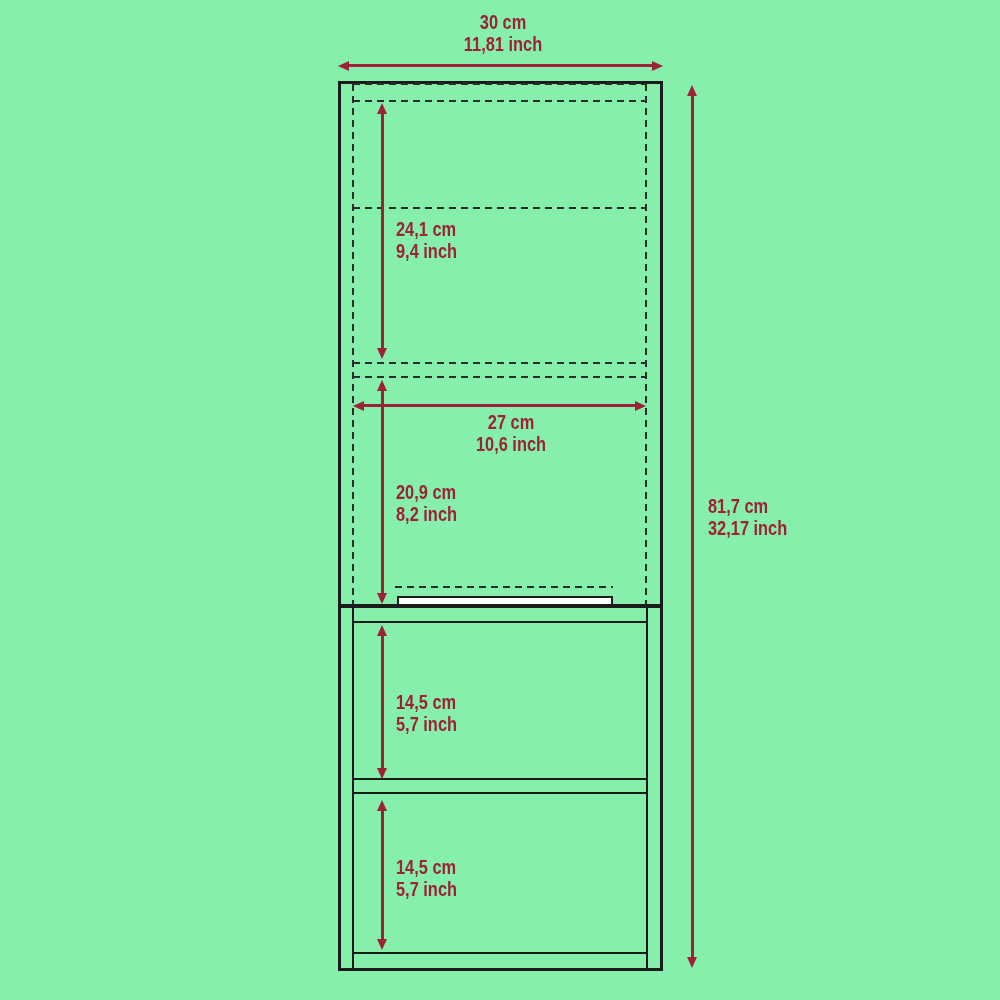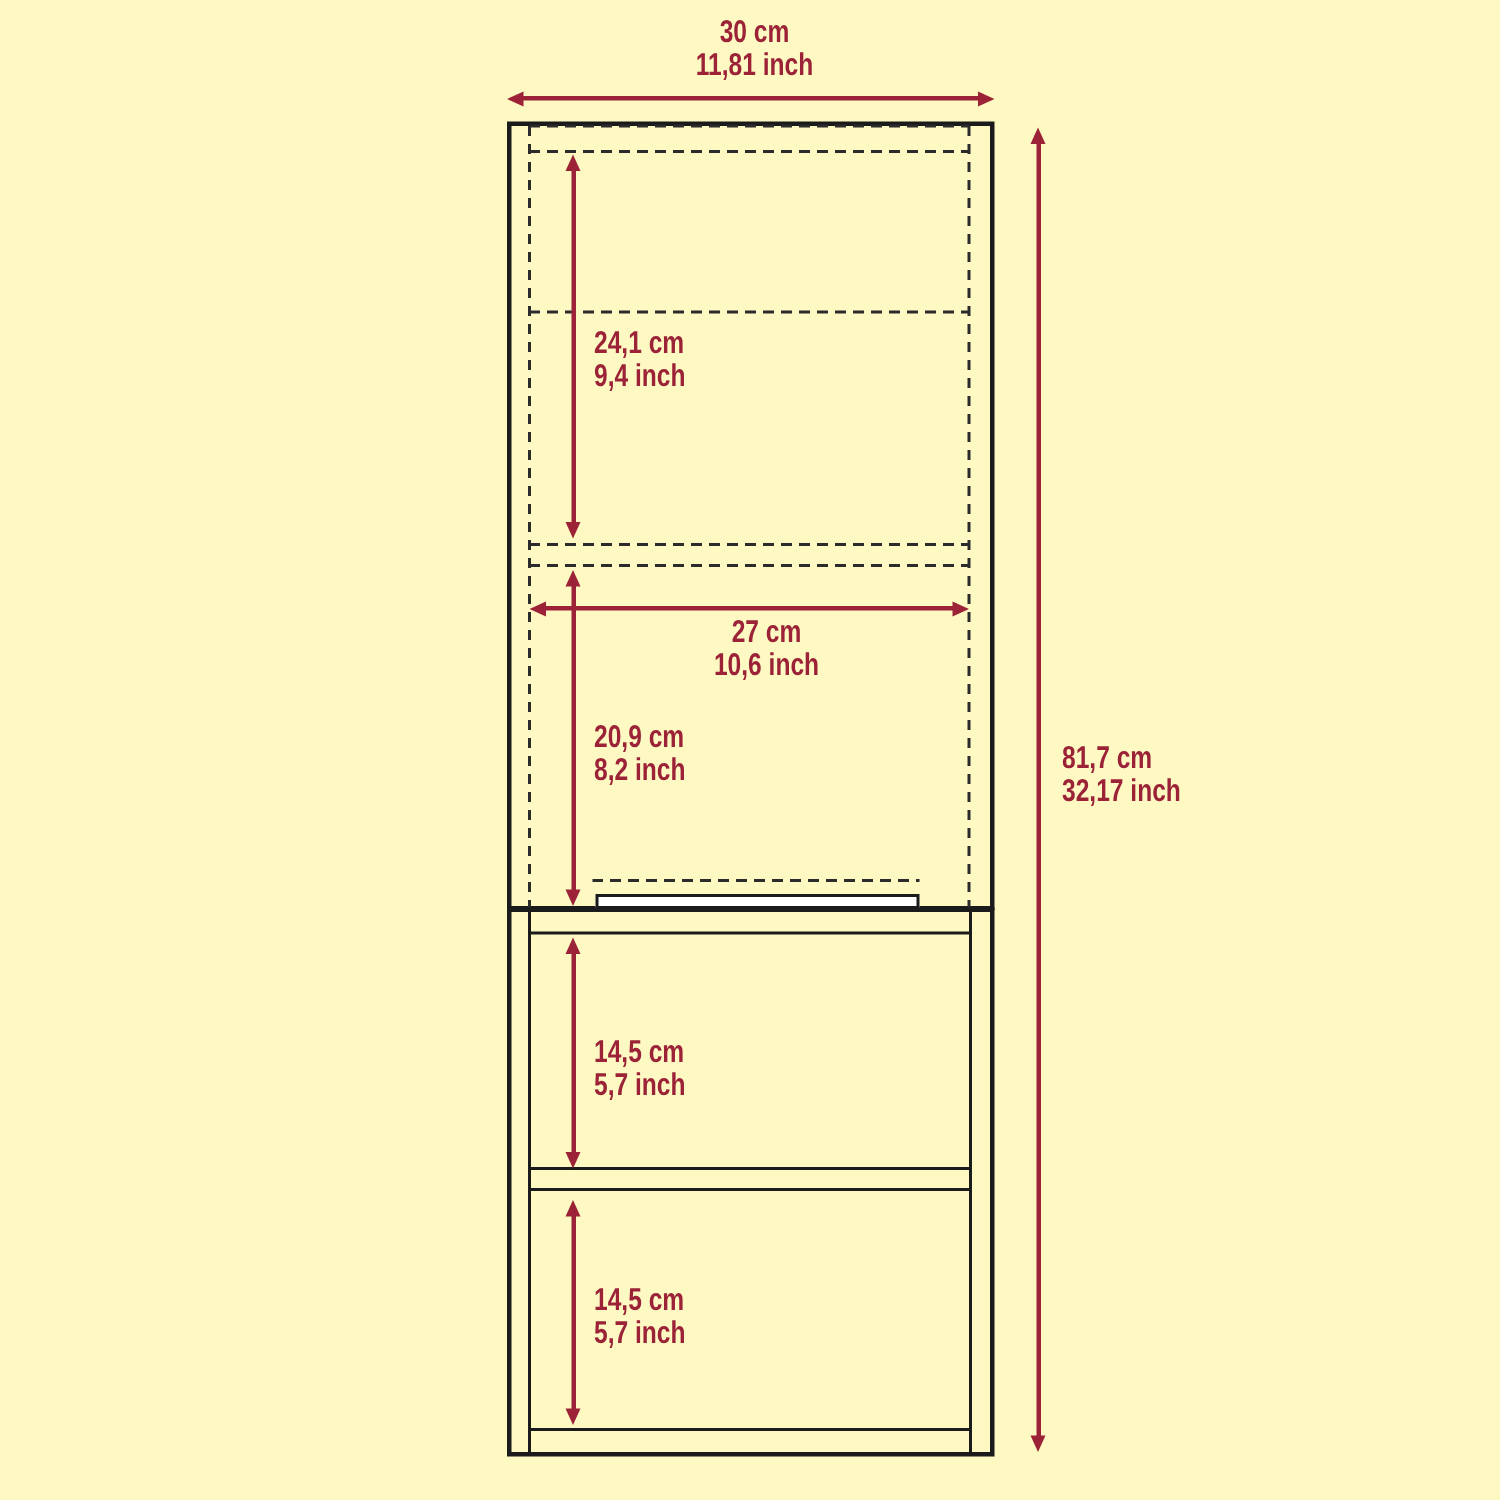--- a/index.html
+++ b/index.html
@@ -1,20 +1,20 @@
 <!DOCTYPE html>
 <html><head>
 <meta charset="utf-8">
 <style>
   html, body { margin: 0; padding: 0; background: #ffffff; }
   #canvas {
     position: relative;
     width: 1000px;
     height: 1000px;
-    background: #fef9c3;
+    background: #86efac;
     overflow: hidden;
     font-family: "Liberation Sans", sans-serif;
   }
   .abs { position: absolute; }
 
   
   .rect { border: 3px solid #1b1b1b; box-sizing: border-box; background: transparent; }
   .rect-thin { border: 2px solid #1b1b1b; box-sizing: border-box; background: #ffffff; }
   .sline { background: #1b1b1b; }
   .dash-h { height: 2px; background: repeating-linear-gradient(to right, #2b2b2b 0 7px, transparent 7px 12px); }

